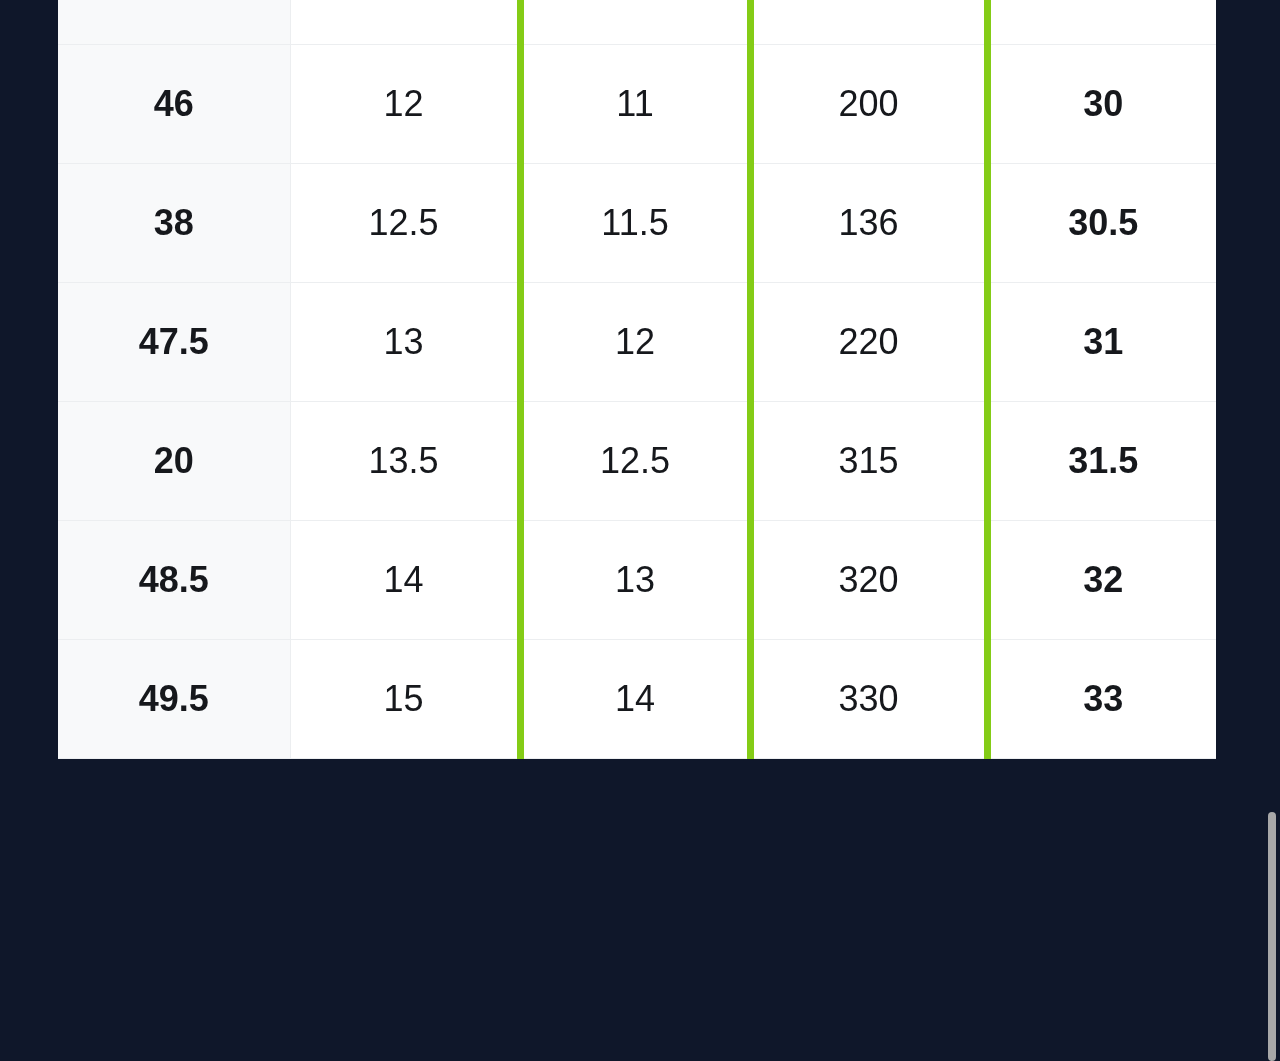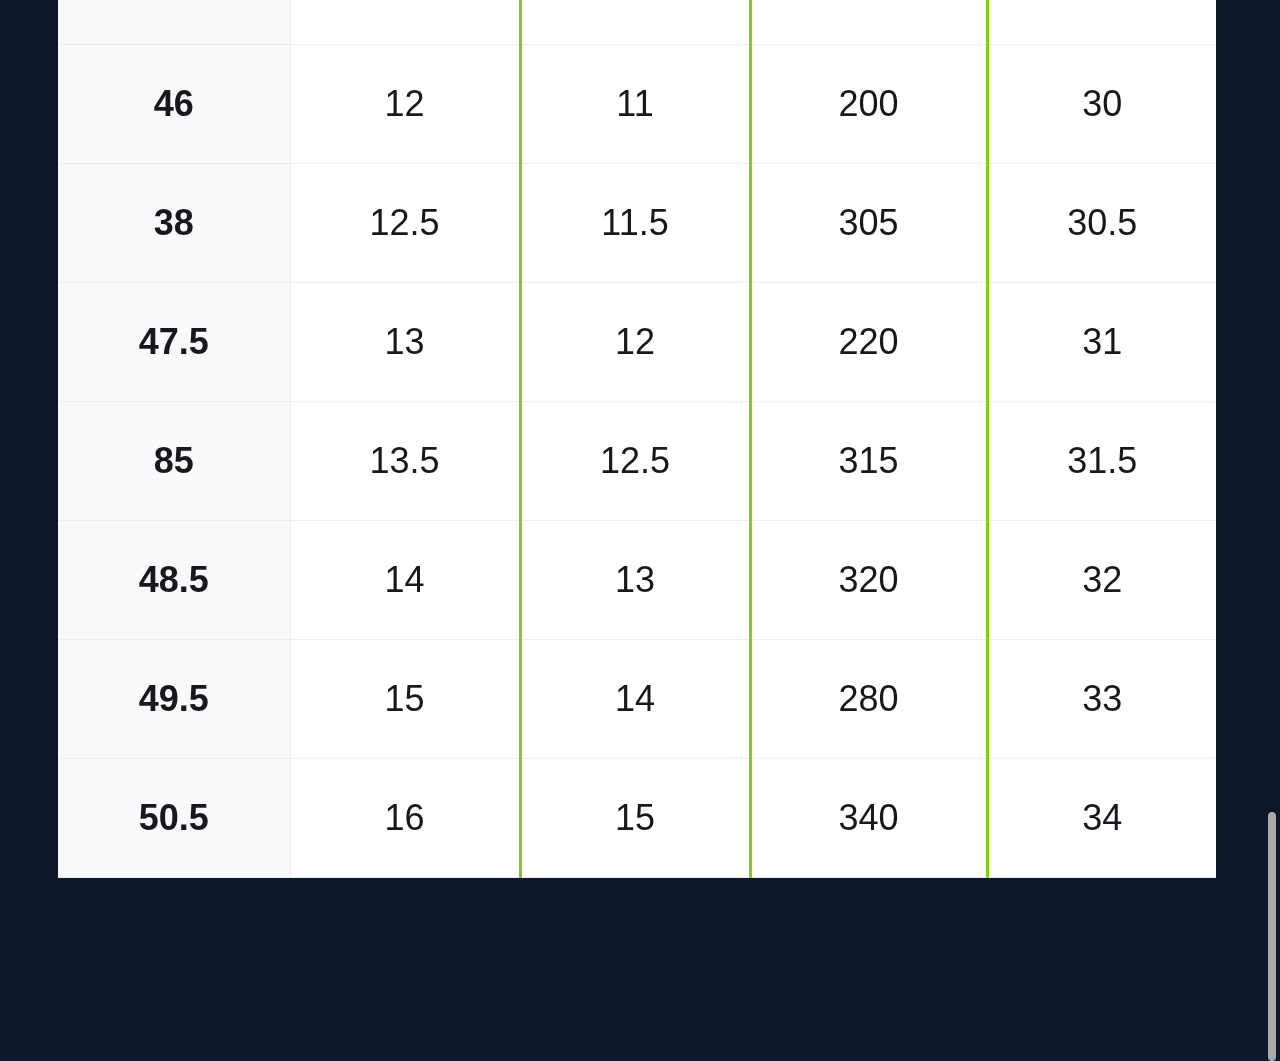--- a/index.html
+++ b/index.html
@@ -44,28 +44,29 @@
 
   table#size-chart-table td {
     height: 119px;
     padding: 0 6px;
     text-align: center;
     vertical-align: middle;
     font-size: 36px;
     line-height: 1.1;
     color: #16181c;
     background: #ffffff;
-    border-right: 3px solid #84cc16;
+    border-right: 7px solid #84cc16;
     border-bottom: 1px solid #eceef0;
     box-sizing: border-box;
     white-space: nowrap;
   }
 
   table#size-chart-table td:last-child {
     border-right: none;
+    font-weight: bold;
   }
 
   
   table#size-chart-table td.col-primary {
     font-weight: 700;
     background: #f8f9fa;
     border-right: 1px solid #eceef0;
   }
 
   
@@ -119,57 +120,50 @@
             <td class="col-primary">46</td>
             <td>12</td>
             <td>11</td>
             <td>200</td>
             <td>30</td>
           </tr>
           <tr>
             <td class="col-primary">38</td>
             <td>12.5</td>
             <td>11.5</td>
-            <td>305</td>
+            <td>136</td>
             <td>30.5</td>
           </tr>
           <tr>
             <td class="col-primary">47.5</td>
             <td>13</td>
             <td>12</td>
             <td>220</td>
             <td>31</td>
           </tr>
           <tr>
-            <td class="col-primary">85</td>
+            <td class="col-primary">20</td>
             <td>13.5</td>
             <td>12.5</td>
             <td>315</td>
             <td>31.5</td>
           </tr>
           <tr>
             <td class="col-primary">48.5</td>
             <td>14</td>
             <td>13</td>
             <td>320</td>
             <td>32</td>
           </tr>
           <tr>
             <td class="col-primary">49.5</td>
             <td>15</td>
             <td>14</td>
-            <td>280</td>
+            <td>330</td>
             <td>33</td>
-          </tr>
-          <tr>
-            <td class="col-primary">50.5</td>
-            <td>16</td>
-            <td>15</td>
-            <td>340</td>
-            <td>34</td>
           </tr>
         </tbody>
     </table>
   </div>
 </div>
 
 <div id="page-scrollbar">
   <div id="page-scrollbar-thumb" style="top: 812px; height: 249px; background: rgb(168, 168, 168);"></div>
 </div>
 

